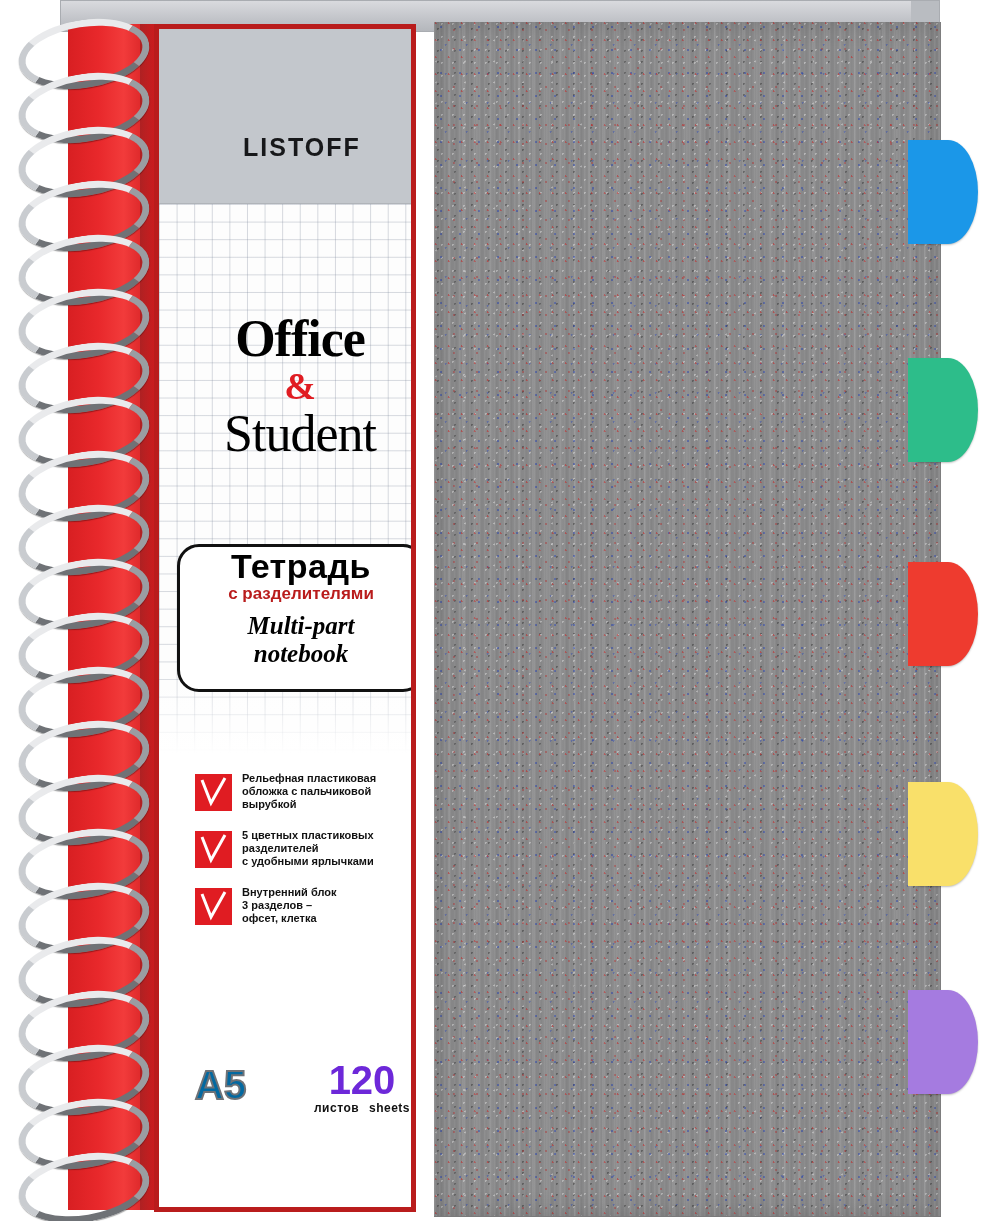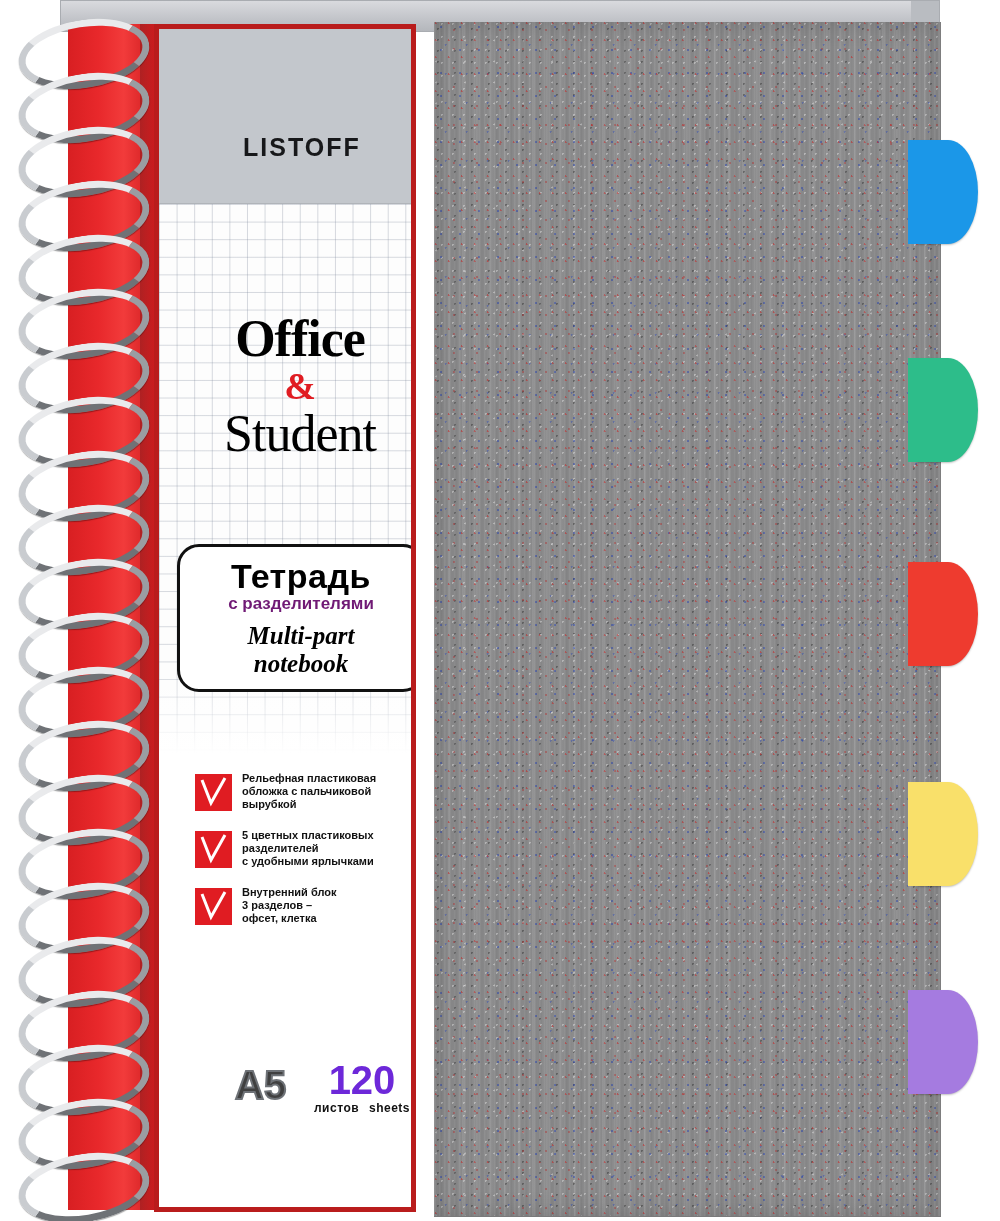--- a/index.html
+++ b/index.html
@@ -218,32 +218,31 @@
     top: 515px;
     width: 248px;
     height: 148px;
     border: 3px solid #111111;
     border-radius: 22px;
     background: #ffffff;
     box-sizing: border-box;
     text-align: center;
   }
   .badge-ru-title {
-    margin-top: 10px;
     font-family: "Liberation Sans", sans-serif;
     font-size: 34px;
     font-weight: 700;
     letter-spacing: 0.5px;
     color: #000;
   }
   .badge-ru-sub {
     font-family: "Liberation Sans", sans-serif;
     font-size: 17px;
     font-weight: 600;
-    color: #701a75;
+    color: #b91c1c;
     margin-top: -2px;
   }
   .badge-en-1, .badge-en-2 {
     font-family: "Liberation Serif", serif;
     font-style: italic;
     font-weight: 700;
     font-size: 25px;
     line-height: 28px;
     color: #000;
   }
@@ -288,24 +287,23 @@
     width: 240px;
     height: 70px;
   }
   .format-a5 {
     position: absolute;
     left: 8px;
     top: 6px;
     font-family: "Liberation Sans", sans-serif;
     font-size: 40px;
     font-weight: 700;
-    color: #404040;
+    color: #0369a1;
     -webkit-text-stroke: 2px #6e7277;
     text-shadow: 0 0 0 #6e7277;
-    margin-left: 40px;
   }
   .format-count {
     position: absolute;
     left: 120px;
     top: 2px;
     text-align: center;
     width: 110px;
   }
   .count-num {
     font-family: "Liberation Sans", sans-serif;

